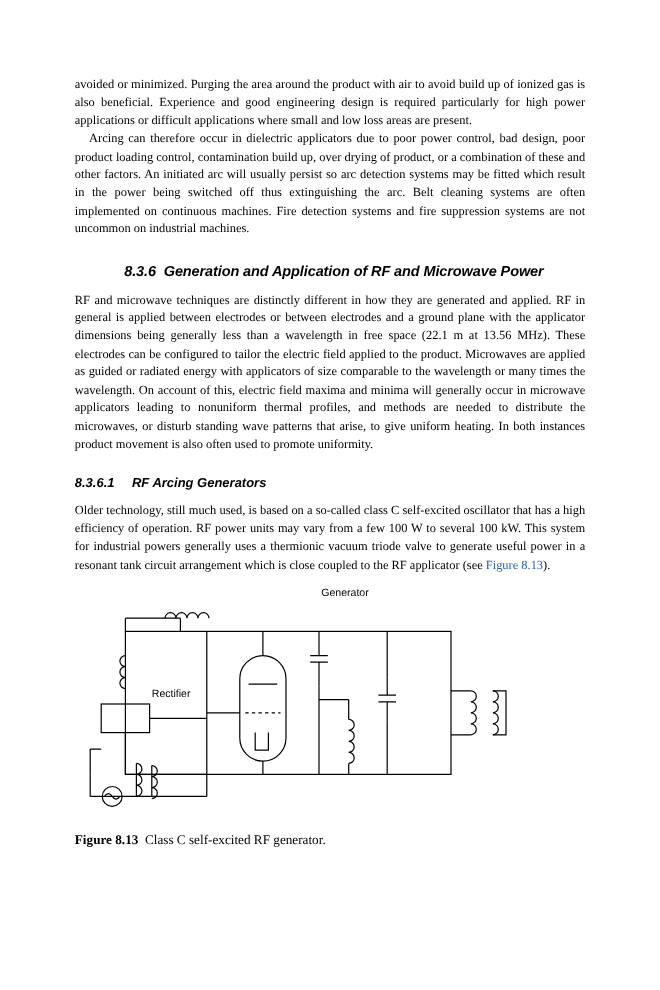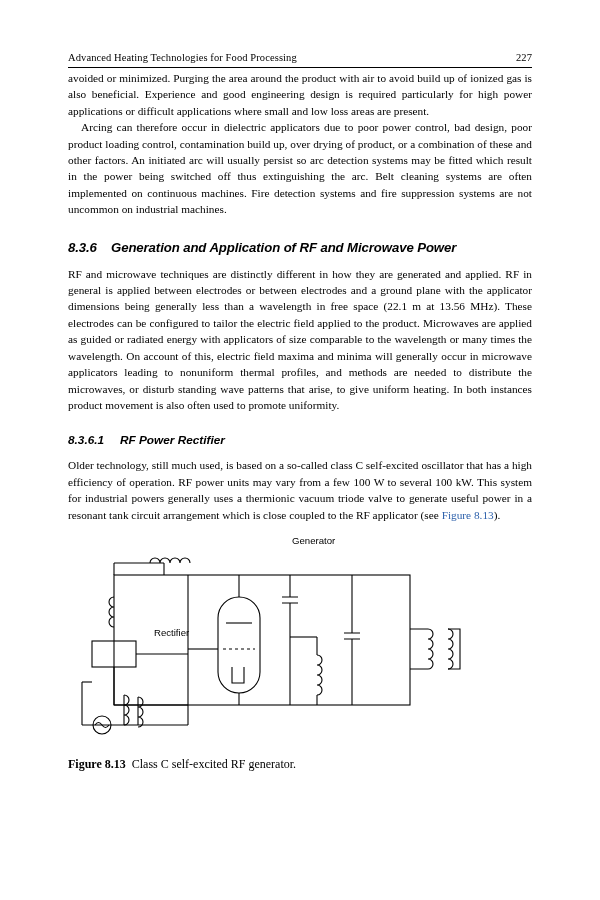--- a/index.html
+++ b/index.html
@@ -37,30 +37,31 @@
   .header-page { font-size: 10.5px; }
 
   p.body {
     font-size: 11.3px;
     line-height: 16.4px;
     text-align: justify;
     margin: 0;
     text-indent: 0;
     hyphens: auto;
   }
-  p.first { margin-top: 2px; }
+  p.first { margin-top: 17px; }
   p.indent { text-indent: 13px; font-family: Liberation Serif, serif; }
 
   h2.section {
     font-family: "Liberation Sans", sans-serif;
     font-size: 13.2px;
     font-style: italic;
     font-weight: bold;
     margin: 22px 0 11px 0;
     letter-spacing: -0.1px;
+    text-align: center;
   }
   h2.section .num {
     display: inline-block;
     width: 43px;
   }
   h3.subsection {
     font-family: "Liberation Sans", sans-serif;
     font-size: 11.8px;
     font-style: italic;
     font-weight: bold;
@@ -88,36 +89,32 @@
     font-family: "Liberation Sans", sans-serif;
     font-size: 9.6px;
   }
   svg.circuit { display:block; }
 </style>
 </head>
 <body>
 
 <div class="page">
 
-  <div class="header">
-    <div class="header-title">Advanced Heating Technologies for Food Processing</div>
-    <div class="header-page">227</div>
-  </div>
 
   <p class="body first">avoided or minimized. Purging the area around the product with air to avoid build up of ionized gas is also beneficial. Experience and good engineering design is required particularly for high power applications or difficult applications where small and low loss areas are present.</p>
   <p class="body indent">Arcing can therefore occur in dielectric applicators due to poor power control, bad design, poor product loading control, contamination build up, over drying of product, or a combination of these and other factors. An initiated arc will usually persist so arc detection systems may be fitted which result in the power being switched off thus extinguishing the arc. Belt cleaning systems are often implemented on continuous machines. Fire detection systems and fire suppression systems are not uncommon on industrial machines.</p>
 
   <h2 class="section">
     <span class="num">8.3.6</span><span>Generation and Application of RF and Microwave Power</span>
   </h2>
 
   <p class="body">RF and microwave techniques are distinctly different in how they are generated and applied. RF in general is applied between electrodes or between electrodes and a ground plane with the applicator dimensions being generally less than a wavelength in free space (22.1 m at 13.56 MHz). These electrodes can be configured to tailor the electric field applied to the product. Microwaves are applied as guided or radiated energy with applicators of size comparable to the wavelength or many times the wavelength. On account of this, electric field maxima and minima will generally occur in microwave applicators leading to nonuniform thermal profiles, and methods are needed to distribute the microwaves, or disturb standing wave patterns that arise, to give uniform heating. In both instances product movement is also often used to promote uniformity.</p>
 
   <h3 class="subsection">
-    <span class="num">8.3.6.1</span><span>RF Power Rectifier</span>
+    <span class="num">8.3.6.1</span><span>RF Arcing Generators</span>
   </h3>
 
   <p class="body"><span>Older technology, still much used, is based on a so-called class C self-excited oscillator that has a high efficiency of operation. RF power units may vary from a few 100 W to several 100 kW. This system for industrial powers generally uses a thermionic vacuum triode valve to generate useful power in a resonant tank circuit arrangement which is close coupled to the RF applicator (see </span><span class="xref">Figure 8.13</span><span>).</span></p>
 
   <div class="figure-area">
     <svg class="circuit" width="464" height="205" viewBox="0 0 464 205">
       <g fill="none" stroke="#000" stroke-width="1.1">
 
         <rect x="46" y="38" width="296" height="130"></rect>
 
@@ -193,20 +190,20 @@
           <path d="M0 0 a5 5 0 0 1 0 10 M0 10 a5 5 0 0 1 0 10 M0 20 a5 5 0 0 1 0 10 M0 30 a5 5 0 0 1 0 10"></path>
         </g>
         <g transform="translate(380,92)">
           <path d="M0 0 a5 5 0 0 1 0 10 M0 10 a5 5 0 0 1 0 10 M0 20 a5 5 0 0 1 0 10 M0 30 a5 5 0 0 1 0 10"></path>
         </g>
         <path d="M380 92 L392 92 L392 132 L380 132"></path>
         <path d="M360 132 L360 132"></path>
       </g>
     </svg>
     <div class="fig-label-gen" style="left:224px; top:-2px;">Generator</div>
-    <div class="fig-label-gen" style="left:86px; top:90px;text-align:center;">Rectifier</div>
+    <div class="fig-label-gen" style="left:70px; top:90px;text-align:center;">Rectifier</div>
   </div>
 
   <div class="fig-caption">
     <b>Figure 8.13</b>&nbsp;&nbsp;<span>Class C self-excited RF generator.</span>
   </div>
 
 </div>
 
 </body></html>

